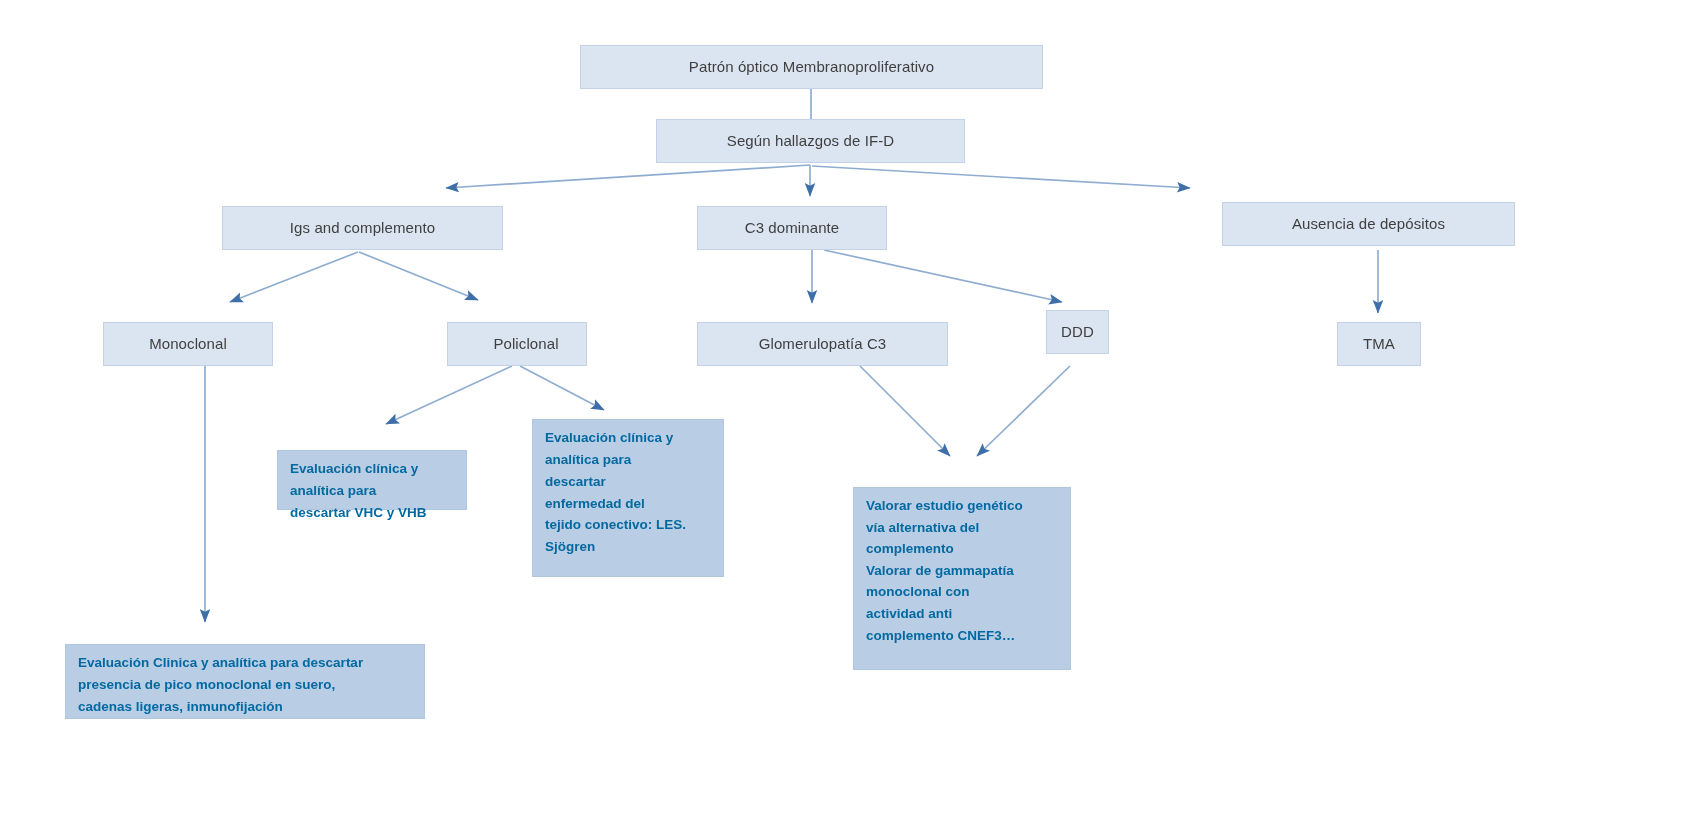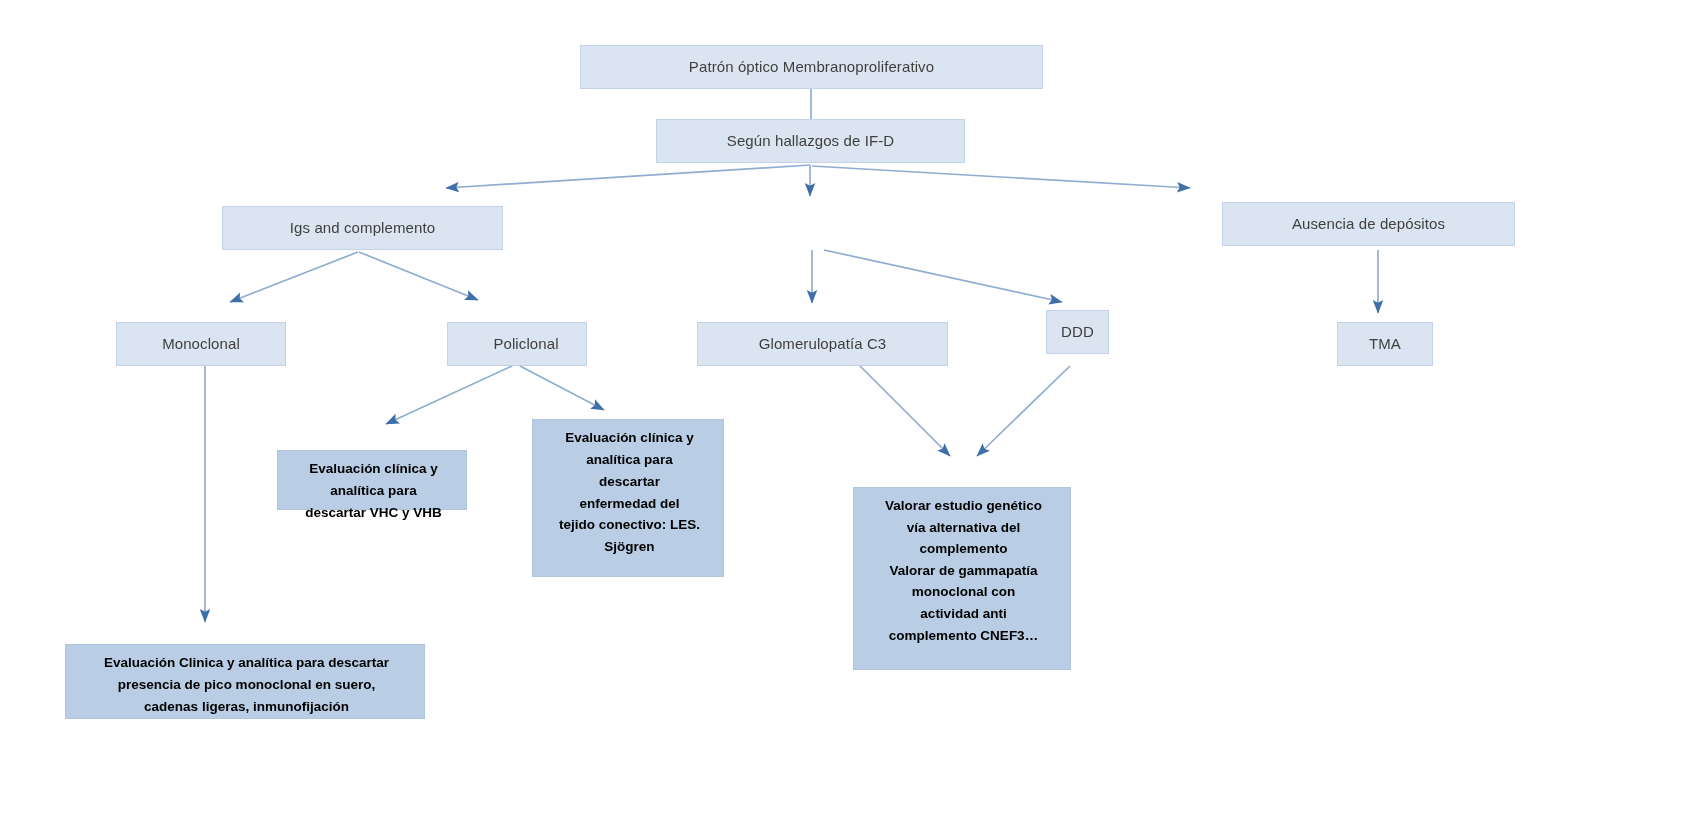--- a/index.html
+++ b/index.html
@@ -25,28 +25,27 @@
     align-items:center;
     justify-content:center;
     white-space:nowrap;
     letter-spacing:.1px;
   }
   .detail{
     position:absolute;
     background:#b9cde4;
     border:1px solid #b0c5de;
     box-sizing:border-box;
-    color:#000000;
+    color:#0369a1;
     font-size:13.5px;
     line-height:1.62;
     padding:7px 9px 6px 12px;
     font-weight:600;
     letter-spacing:0px;
     white-space:pre-line;
-    text-align:center;
   }
   .detail.wide{line-height:1.6;margin-top:22px;}
 </style>
 </head>
 <body>
 
 <div id="canvas">
 
   <svg class="edges" viewBox="0 0 1695 832" xmlns="http://www.w3.org/2000/svg">
     <defs>
@@ -80,32 +79,33 @@
       <line x1="1070" y1="366" x2="977" y2="456" marker-end="url(#ah)"></line>
     </g>
   </svg>
 
   <div class="node" style="left:580px;top:45px;width:463px;height:44px;">Patrón óptico Membranoproliferativo</div>
 
   <div class="node" style="left:656px;top:119px;width:309px;height:44px;">Según hallazgos de IF-D</div>
 
   <div class="node" style="left:222px;top:206px;width:281px;height:44px;">Igs and complemento</div>
 
+  <div class="node" style="left:697px;top:206px;width:190px;height:44px;">C3 dominante</div>
 
   <div class="node" style="left:1222px;top:202px;width:293px;height:44px;">Ausencia de depósitos</div>
 
-  <div class="node" style="left:116px;top:322px;width:170px;height:44px;">Monoclonal</div>
+  <div class="node" style="left:103px;top:322px;width:170px;height:44px;">Monoclonal</div>
 
   <div class="node" style="left:447px;top:322px;width:140px;height:44px;padding-left:18px;">Policlonal</div>
 
   <div class="node" style="left:697px;top:322px;width:251px;height:44px;">Glomerulopatía C3</div>
 
   <div class="node" style="left:1046px;top:310px;width:63px;height:44px;">DDD</div>
 
-  <div class="node" style="left:1337px;top:322px;width:96px;height:44px;">TMA</div>
+  <div class="node" style="left:1337px;top:322px;width:84px;height:44px;">TMA</div>
 
   <div class="detail" style="left:277px;top:450px;width:190px;height:60px;">Evaluación clínica y
 analítica para
 descartar VHC y VHB</div>
 
   <div class="detail" style="left:532px;top:419px;width:192px;height:158px;">Evaluación clínica y
 analítica para
 descartar
 enfermedad del
 tejido conectivo: LES.

